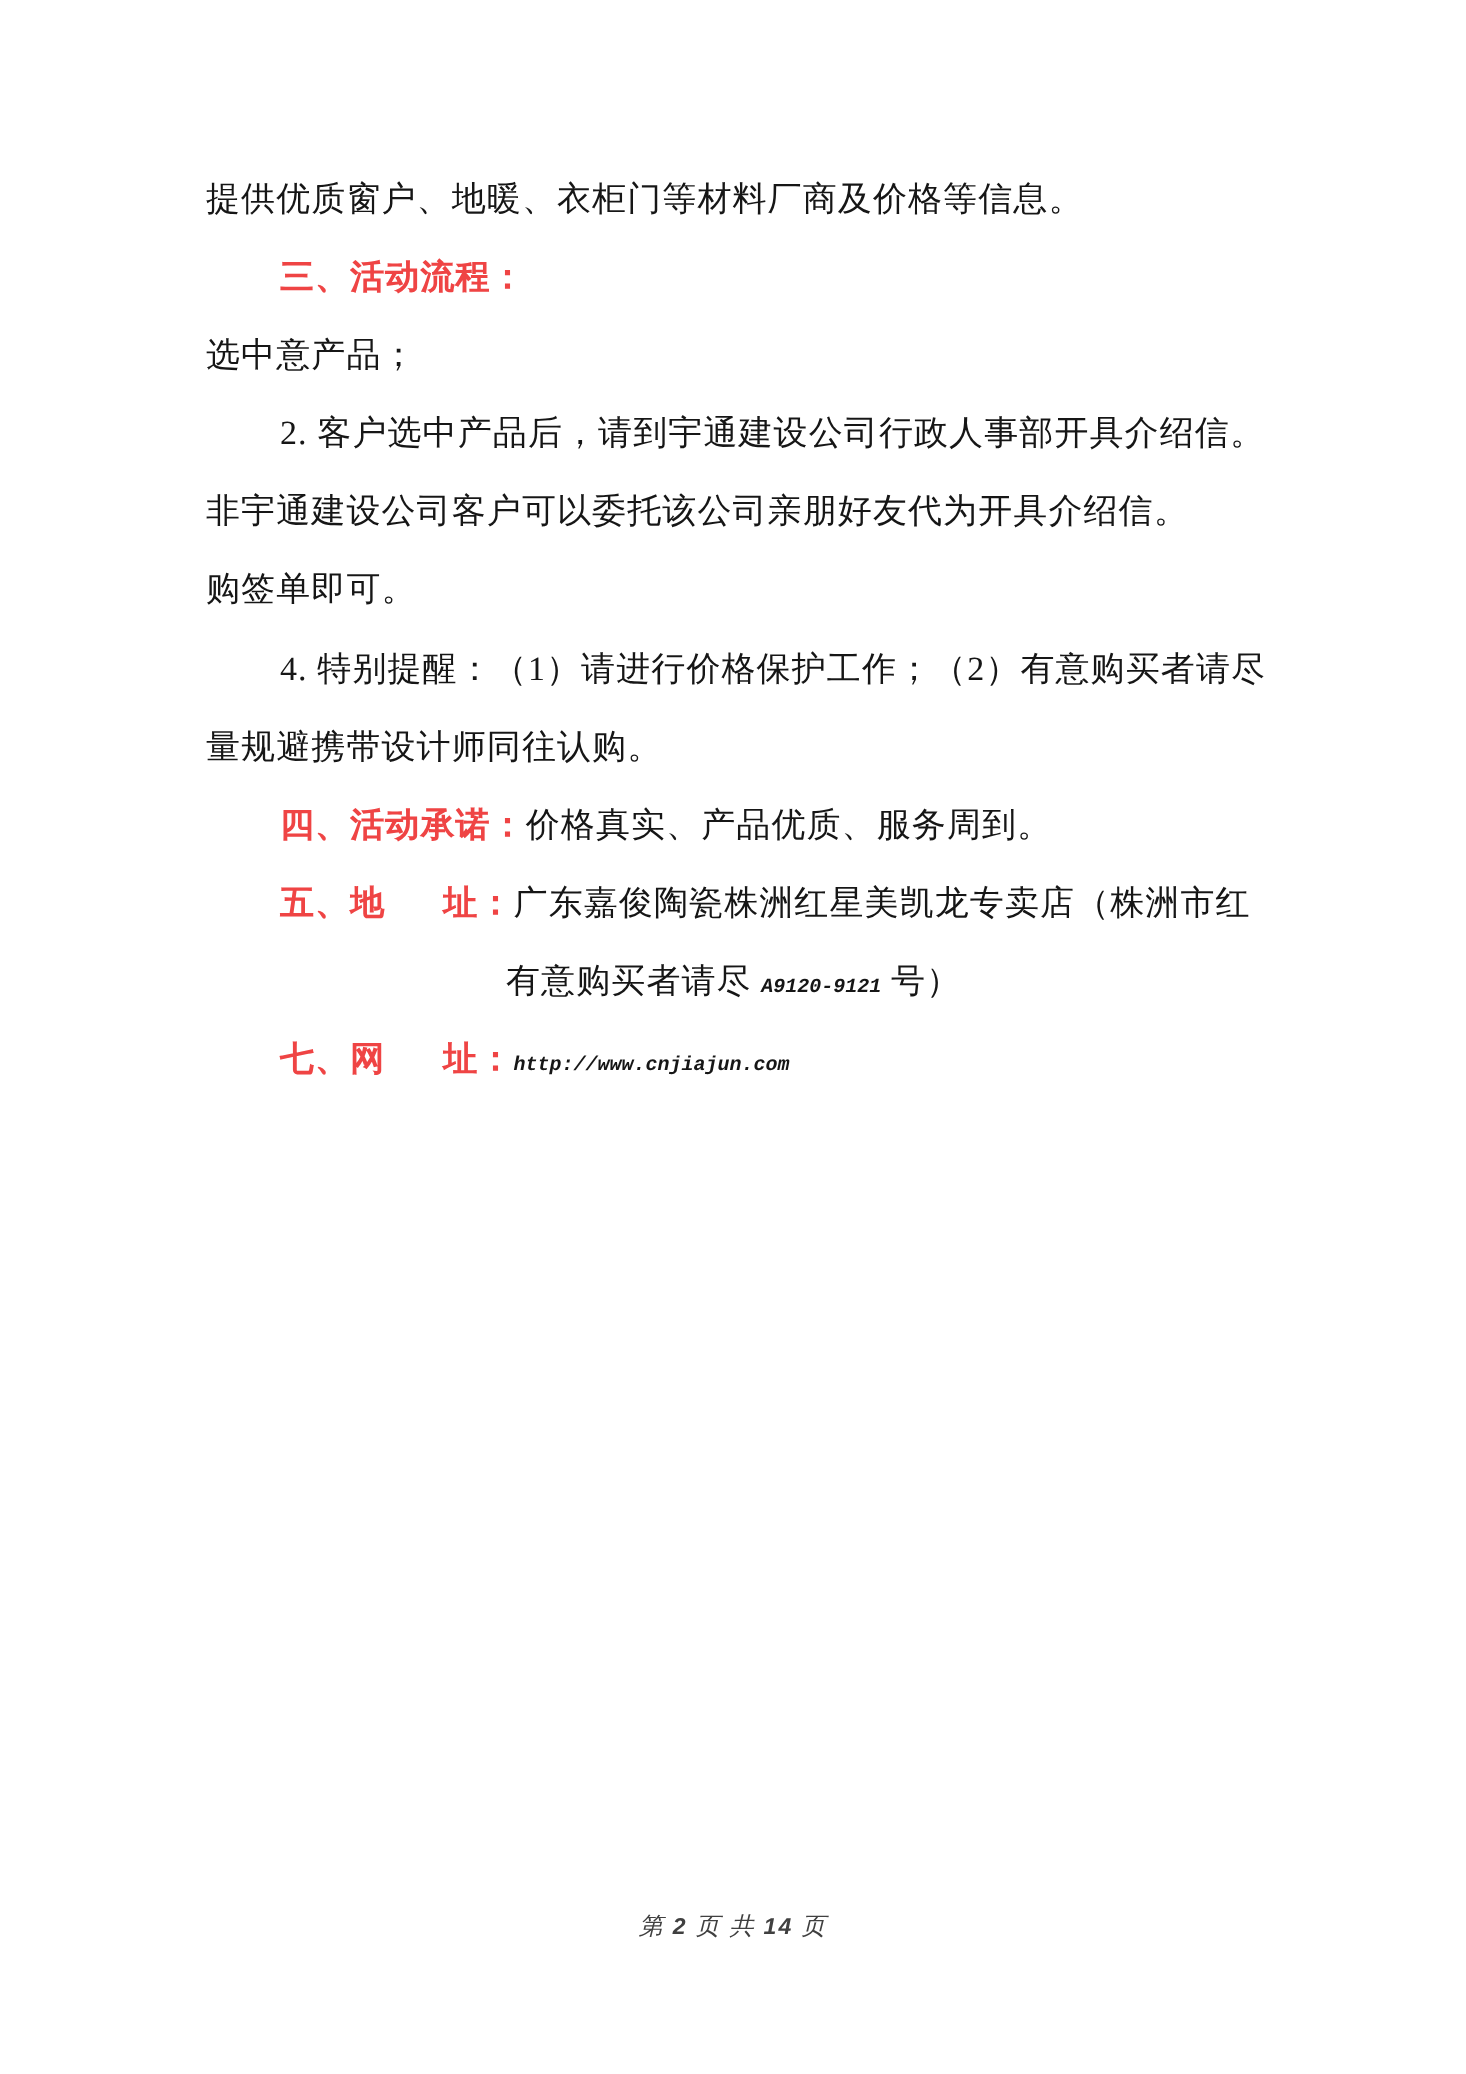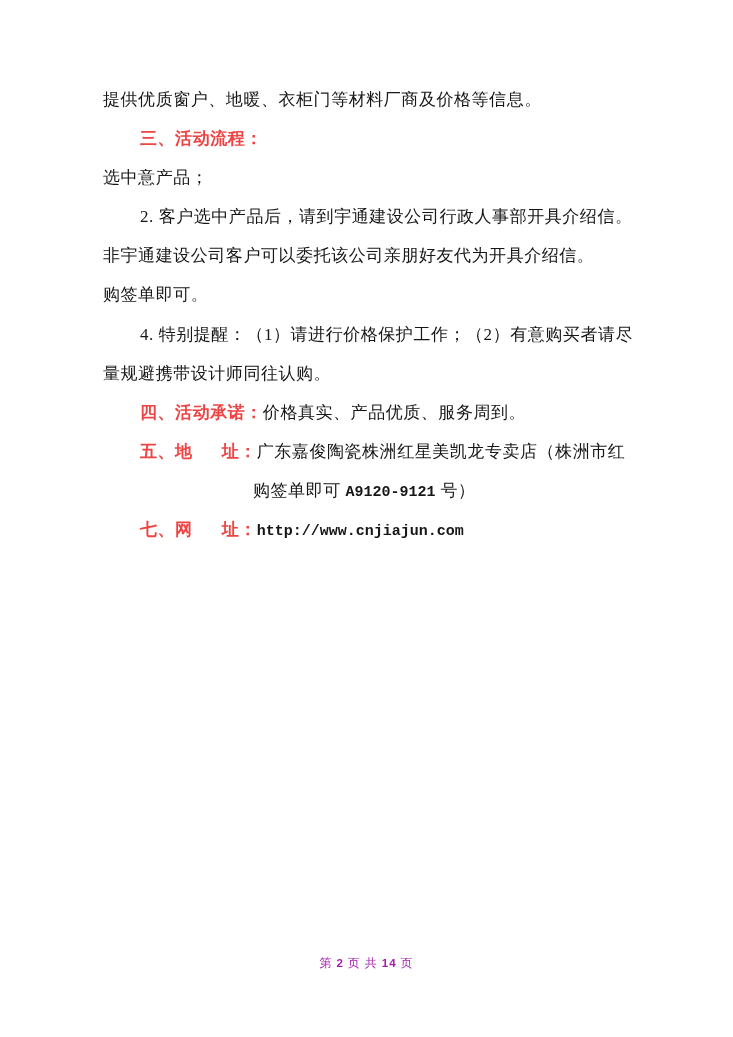--- a/index.html
+++ b/index.html
@@ -24,35 +24,37 @@
     line-height: 39.1px;
     font-size: 17px;
     letter-spacing: 0.55px;
     white-space: nowrap;
   }
   .line.first { padding-left: 37px; }
   .line.hang  { padding-left: 150px; }
   .b { font-weight: bold; color: #ef4444; }
   .m {
     font-family: "Liberation Mono", "DejaVu Sans Mono", monospace;
-    font-size: 15px;
+    font-size: 10px;
     letter-spacing: 0;
     font-weight: 600;
+    font-style: italic;
   }
   .gap { display: inline-block; width: 29px; }
   .footer {
     position: absolute;
     left: 0;
     top: 949px;
     width: 733px;
     text-align: center;
     font-size: 12px;
     line-height: 28px;
     letter-spacing: 1px;
-    color: #a21caf;
+    color: #404040;
+    font-style: italic;
   }
   .footer .bn {
     font-weight: bold;
     font-family: "Liberation Sans", "DejaVu Sans", sans-serif;
     font-size: 11.5px;
   }
 </style>
 </head>
 <body>
 
@@ -61,17 +63,17 @@
       <div class="line"><span>提供优质窗户、地暖、衣柜门等材料厂商及价格等信息。</span></div>
       <div class="line first"><span class="b">三、活动流程：</span></div>
       <div class="line"><span>选中意产品；</span></div>
       <div class="line first"><span>2. 客户选中产品后，请到宇通建设公司行政人事部开具介绍信。</span></div>
       <div class="line"><span>非宇通建设公司客户可以委托该公司亲朋好友代为开具介绍信。</span></div>
       <div class="line"><span>购签单即可。</span></div>
       <div class="line first"><span>4. 特别提醒：（1）请进行价格保护工作；（2）有意购买者请尽</span></div>
       <div class="line"><span>量规避携带设计师同往认购。</span></div>
       <div class="line first"><span class="b">四、活动承诺：</span><span>价格真实、产品优质、服务周到。</span></div>
       <div class="line first"><span class="b">五、地</span><span class="gap"></span><span class="b">址：</span><span>广东嘉俊陶瓷株洲红星美凯龙专卖店（株洲市红</span></div>
-      <div class="line hang"><span>购签单即可 </span><span class="m">A9120-9121</span><span> 号）</span></div>
+      <div class="line hang"><span>有意购买者请尽 </span><span class="m">A9120-9121</span><span> 号）</span></div>
       <div class="line first"><span class="b">七、网</span><span class="gap"></span><span class="b">址：</span><span class="m">http://www.cnjiajun.com</span></div>
     </div>
   <div class="footer" id="footer"><span>第 </span><span class="bn">2</span><span> 页 共 </span><span class="bn">14</span><span> 页</span></div>
 </div>
 
 </body></html>

